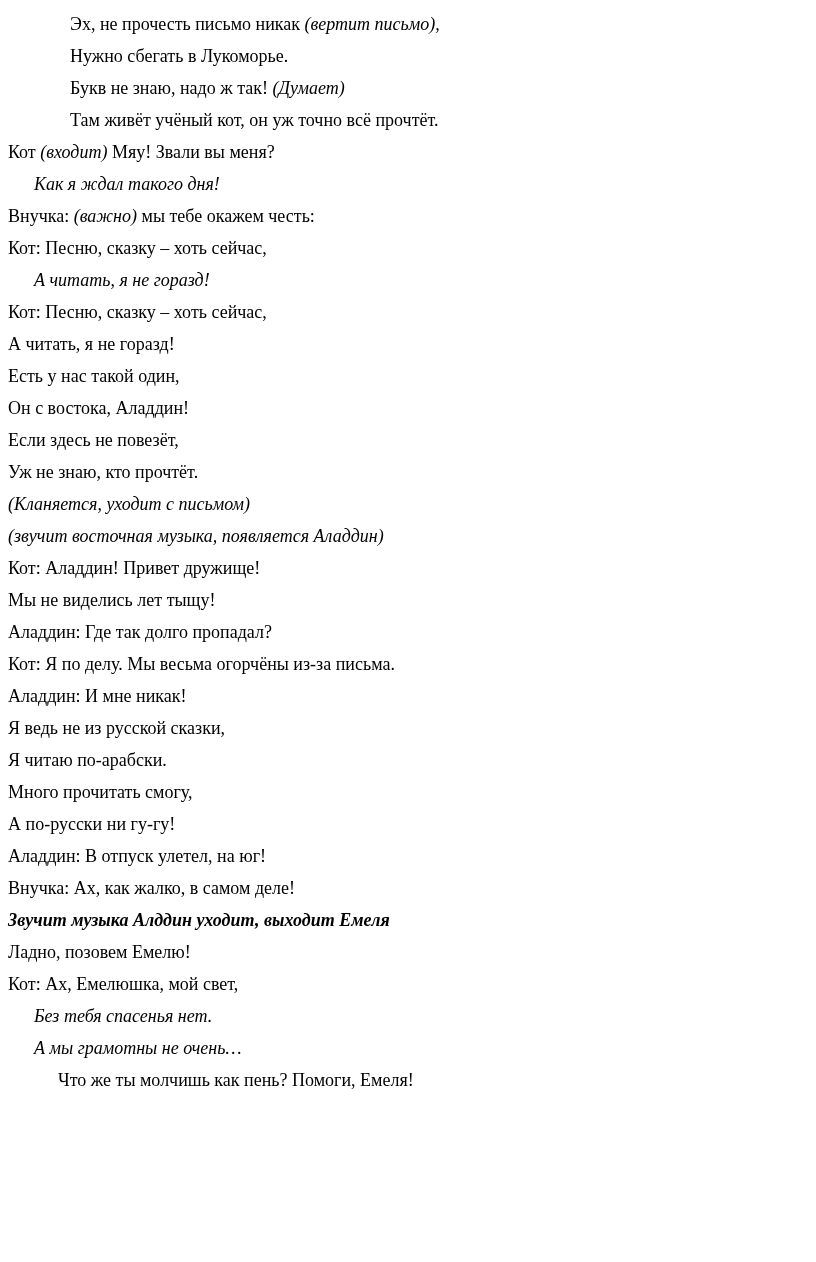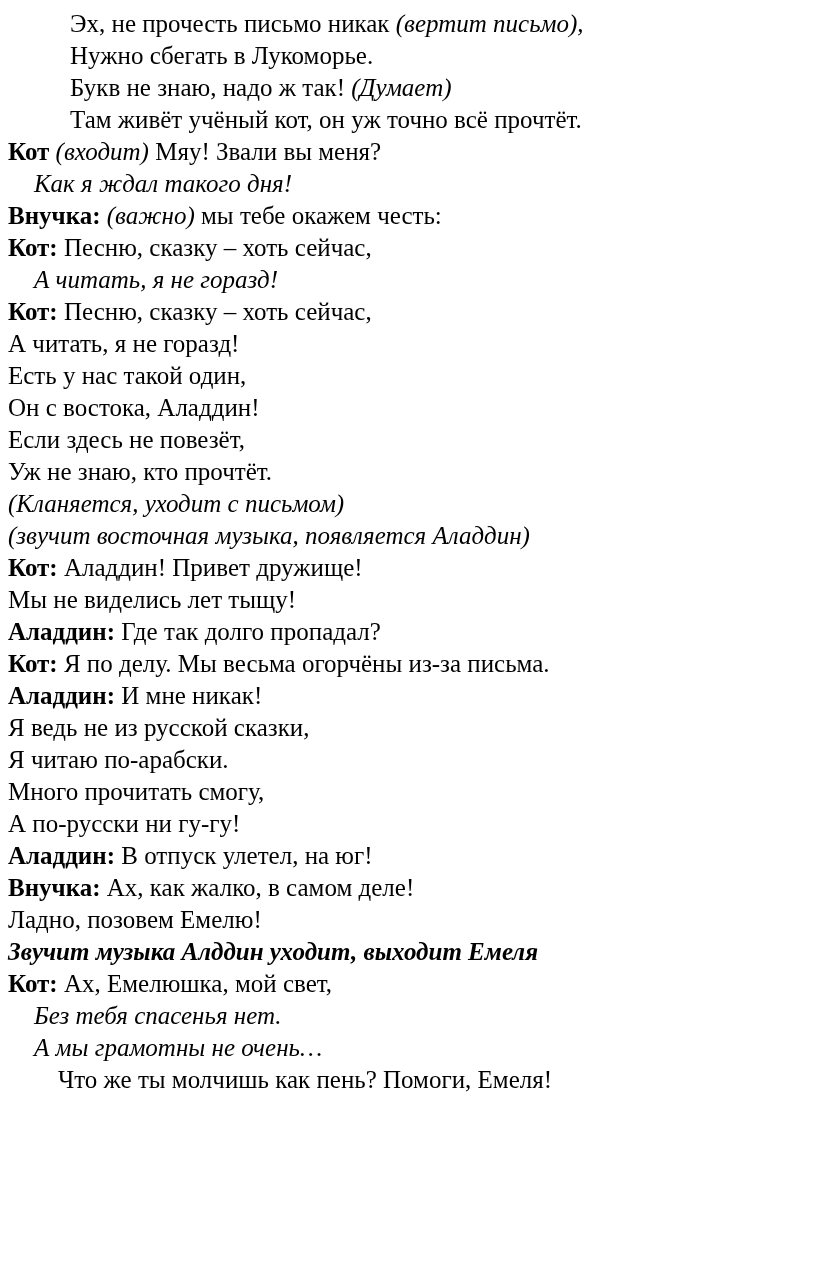--- a/index.html
+++ b/index.html
@@ -15,32 +15,32 @@
     overflow: hidden;
   }
   .page {
     position: relative;
     width: 816px;
     height: 1262px;
     box-sizing: border-box;
     padding: 8px 18px 0 8px;
   }
   .doc-body {
-    font-size: 25px;
+    font-size: 18px;
     line-height: 32px;
   }
   .line {
     white-space: pre-wrap;
     min-height: 32px;
   }
   .ind-0 { padding-left: 0; }
   .ind-1 { padding-left: 26px; font-style: italic; }
   .ind-2 { padding-left: 50px; }
   .ind-3 { padding-left: 62px; }
-  .b { font-weight: bold; }
+  .b { font-weight: normal; }
   .i { font-style: italic; }
   .bi { font-weight: bold; font-style: italic; }
 </style>
 </head>
 <body>
 
 <div class="page">
   <div class="doc-body" id="doc-body">
       <div class="line ind-3"><span>Эх, не прочесть письмо никак </span><span class="i">(вертит письмо),</span></div>
       <div class="line ind-3"><span>Нужно сбегать в Лукоморье.</span></div>
@@ -63,20 +63,20 @@
       <div class="line ind-0"><span>Мы не виделись лет тыщу!</span></div>
       <div class="line ind-0"><span class="b">Аладдин: </span><span>Где так долго пропадал?</span></div>
       <div class="line ind-0"><span class="b">Кот: </span><span>Я по делу. Мы весьма огорчёны из-за письма.</span></div>
       <div class="line ind-0"><span class="b">Аладдин: </span><span>И мне никак!</span></div>
       <div class="line ind-0"><span>Я ведь не из русской сказки,</span></div>
       <div class="line ind-0"><span>Я читаю по-арабски.</span></div>
       <div class="line ind-0"><span>Много прочитать смогу,</span></div>
       <div class="line ind-0"><span>А по-русски ни гу-гу!</span></div>
       <div class="line ind-0"><span class="b">Аладдин: </span><span>В отпуск улетел, на юг!</span></div>
       <div class="line ind-0"><span class="b">Внучка: </span><span>Ах, как жалко, в самом деле!</span></div>
+      <div class="line ind-0"><span class="bi">Звучит музыка Алддин уходит, выходит Емеля</span></div>
       <div class="line ind-0"><span>Ладно, позовем Емелю!</span></div>
-      <div class="line ind-0"><span class="bi">Звучит музыка Алддин уходит, выходит Емеля</span></div>
       <div class="line ind-0"><span class="b">Кот: </span><span>Ах, Емелюшка, мой свет,</span></div>
       <div class="line ind-1"><span>Без тебя спасенья нет.</span></div>
       <div class="line ind-1"><span>А мы грамотны не очень…</span></div>
       <div class="line ind-2"><span>Что же ты молчишь как пень? Помоги, Емеля!</span></div>
     </div>
 </div>
 
 </body></html>

